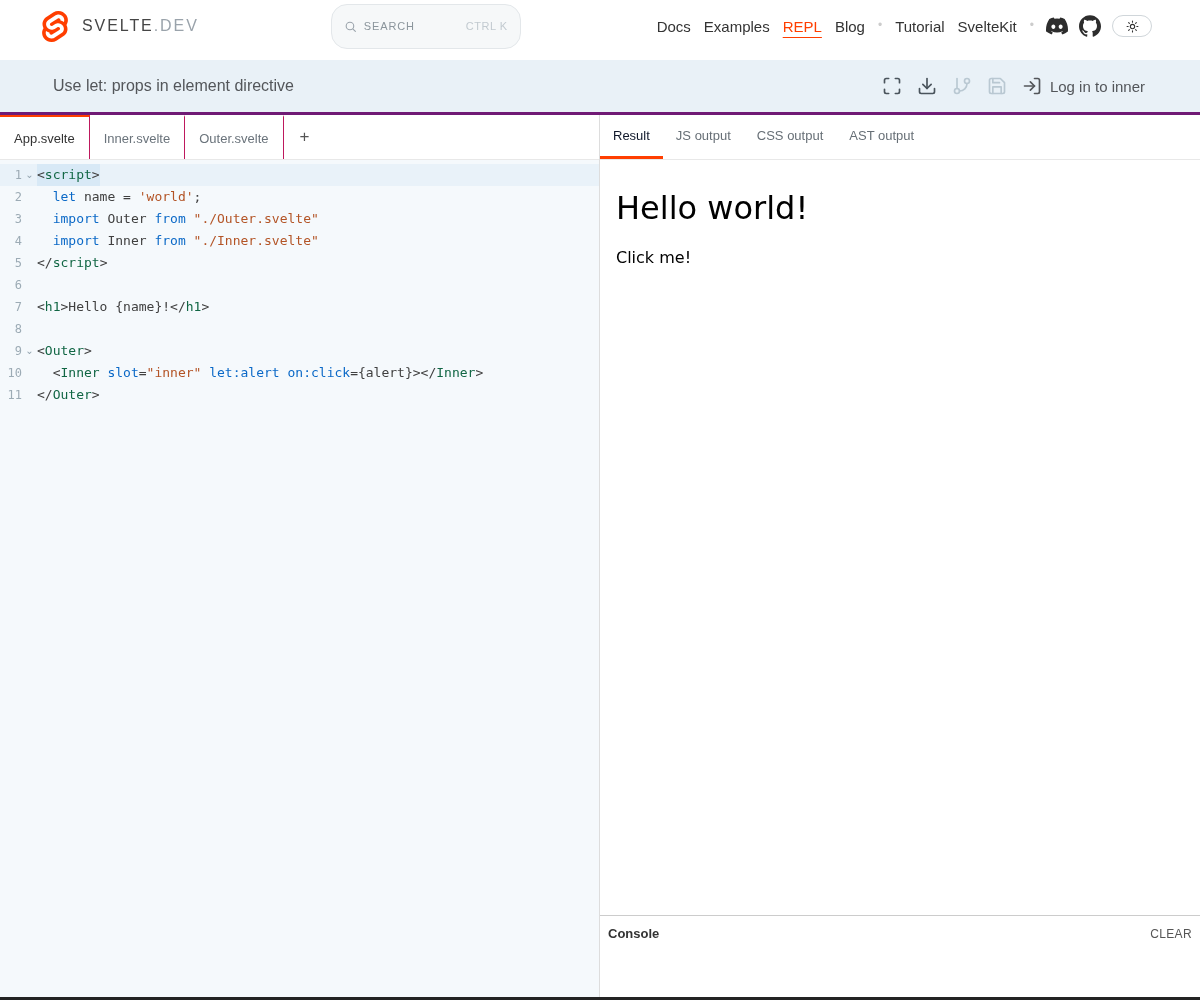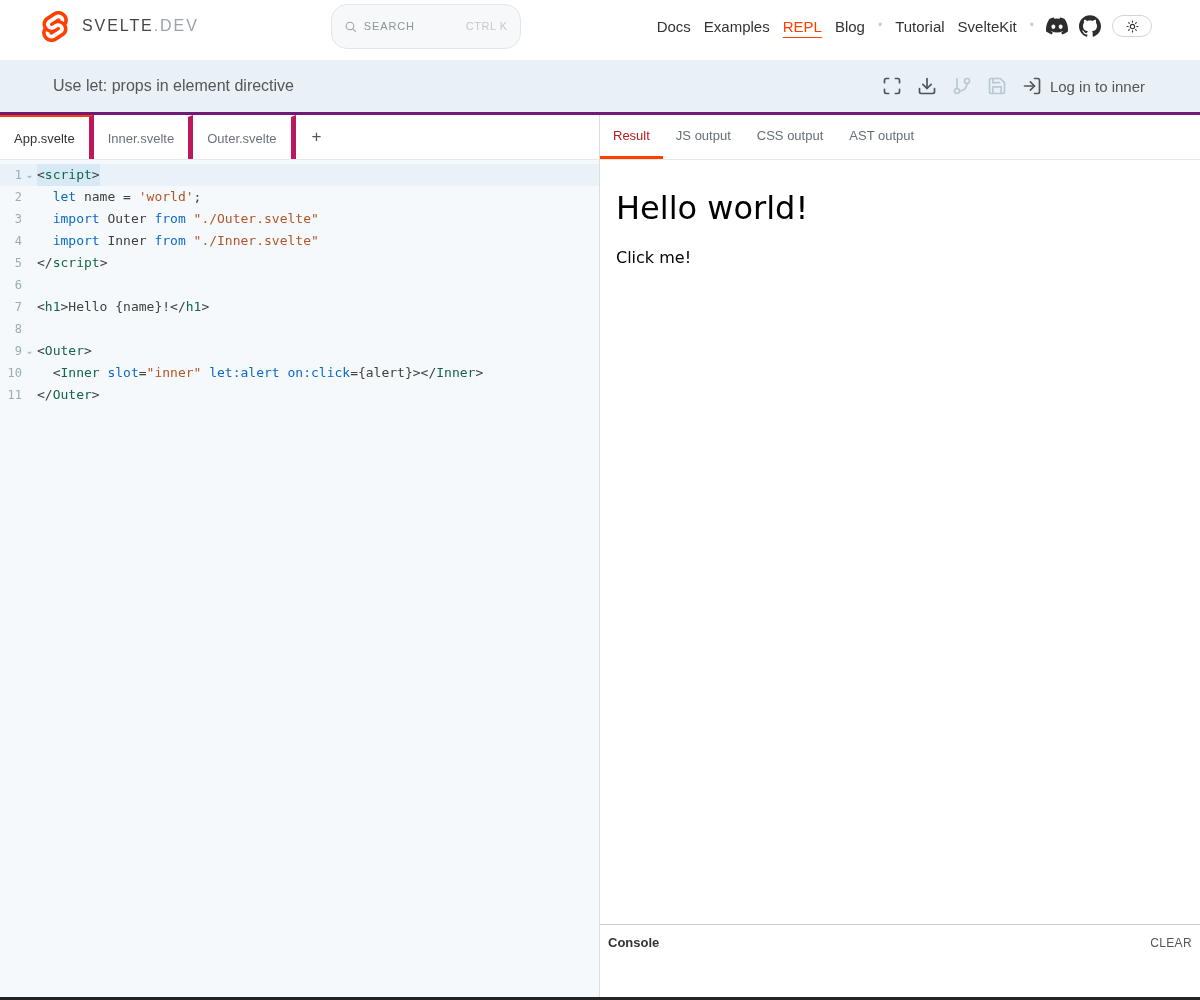--- a/index.html
+++ b/index.html
@@ -48,30 +48,30 @@
   .login { display: flex; align-items: center; gap: 8px; color: #53565a; font-size: 15px; }
 
   
   .main { position: absolute; top: 115px; left: 0; right: 0; bottom: 0; display: flex; }
   .pane-left { width: 600px; flex: none; display: flex; flex-direction: column; border-right: 1px solid #ddd; }
   .pane-right { flex: 1; display: flex; flex-direction: column; background: #fff; min-width: 0; }
 
   .tabbar { height: 45px; background: #fff; border-bottom: 1px solid #e8e8e8; display: flex; align-items: stretch; flex: none; }
   .file-tab {
     padding: 0 14px; display: flex; align-items: center; font-size: 13px; color: #6a737b;
-    cursor: pointer; border-right: 5px solid #be185d; border-top: 2px solid transparent;
+    cursor: pointer; border-right: 1px solid #be185d; border-top: 2px solid transparent;
   }
   .file-tab.active { color: #333; border-top-color: #ff3e00; }
   .add-tab { padding: 0 16px; font-size: 17px; color: #555; display: flex; align-items: center; cursor: pointer; }
 
   .out-tab {
     padding: 0 13px; display: flex; align-items: center; font-size: 13px; color: #676f76;
     cursor: pointer; border-bottom: 3px solid transparent;
   }
-  .out-tab.active { color: #b91c1c; border-bottom-color: #ff3e00; }
+  .out-tab.active { color: #0f172a; border-bottom-color: #ff3e00; }
 
   
   .editor {
     flex: 1; background: #f5f9fc; overflow: hidden; padding-top: 4px;
     font-family: "DejaVu Sans Mono", "Liberation Mono", monospace; font-size: 13px; cursor: text;
   }
   .cm-line { height: 22px; line-height: 22px; white-space: pre; display: flex; }
   .cm-line.active { background: #e9f2f9; }
   .ln { width: 22px; text-align: right; color: #9cabb5; flex: none; font-size: 12px; }
   .fold { width: 15px; text-align: center; color: #93a4af; font-size: 10px; flex: none; cursor: pointer;
@@ -80,21 +80,21 @@
   .tok-tag { color: #116644; }
   .tok-kw { color: #0b69c7; }
   .tok-attr { color: #0b69c7; }
   .tok-str { color: #b35426; }
   .tok-pun, .tok-txt { color: #404040; }
 
   
   .result { flex: 1; padding: 8px 16px; overflow: auto; font-family: "DejaVu Sans", sans-serif; color: #000; }
   .result-heading { font-size: 32px; font-weight: normal; margin: 21px 0; }
   .result-text { font-size: 16px; margin: 20px 0; cursor: pointer; }
-  .console { flex: none; height: 76px; border-top: 1px solid #ccc; display: flex; flex-direction: column; }
+  .console { flex: none; height: 85px; border-top: 1px solid #ccc; display: flex; flex-direction: column; }
   .console-head { display: flex; align-items: center; padding: 10px 8px 0 8px; }
   .console-label { font-size: 13px; font-weight: bold; color: #333; }
   .console-clear { margin-left: auto; font-size: 12px; color: #555; letter-spacing: .03em; }
 
   .window-edge { position: absolute; left: 0; right: 0; bottom: 0; height: 3px; background: #232323; z-index: 5; }
 
   .stroke-ic { fill: none; stroke: currentColor; stroke-width: 2; stroke-linecap: round; stroke-linejoin: round; }
 </style>
 </head>
 <body>

